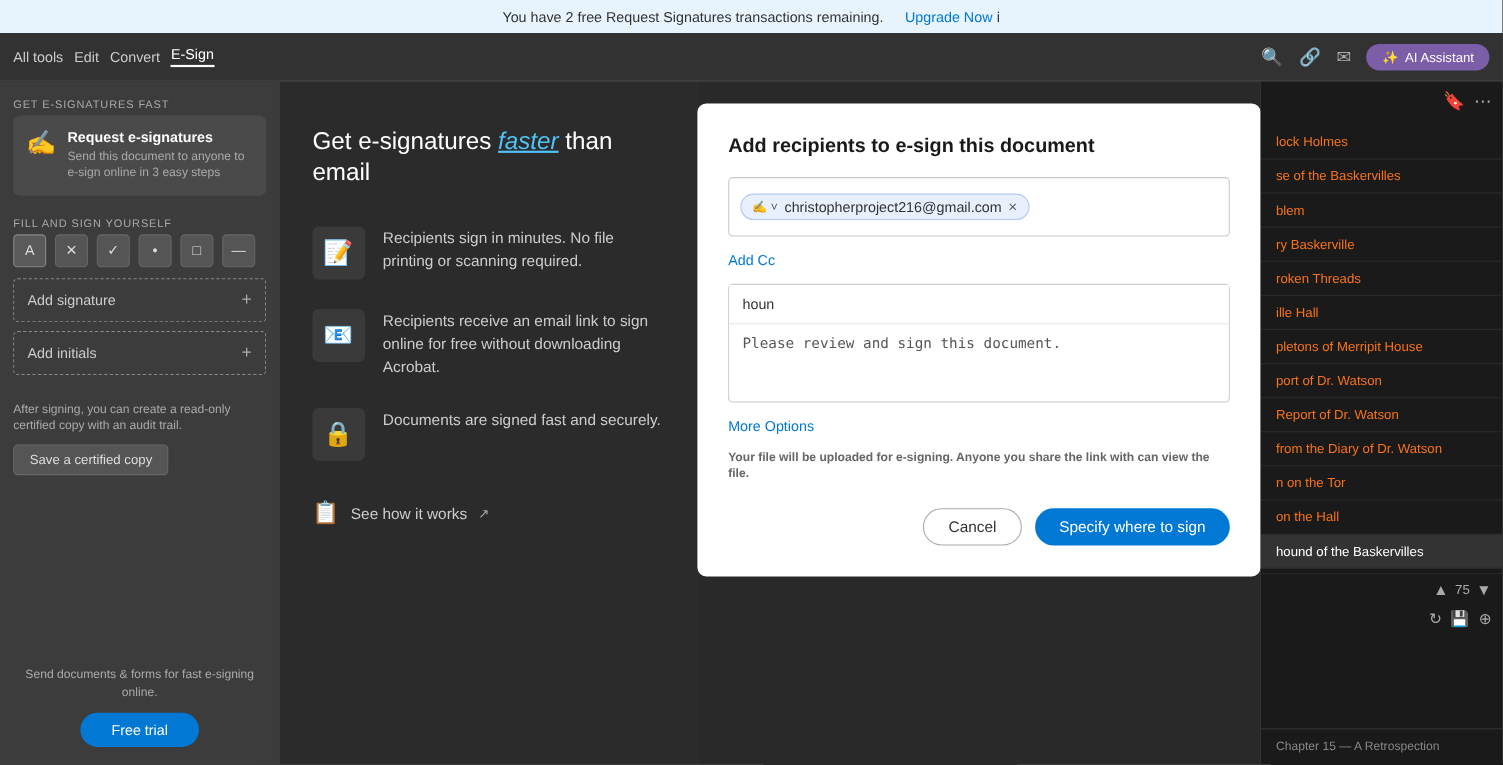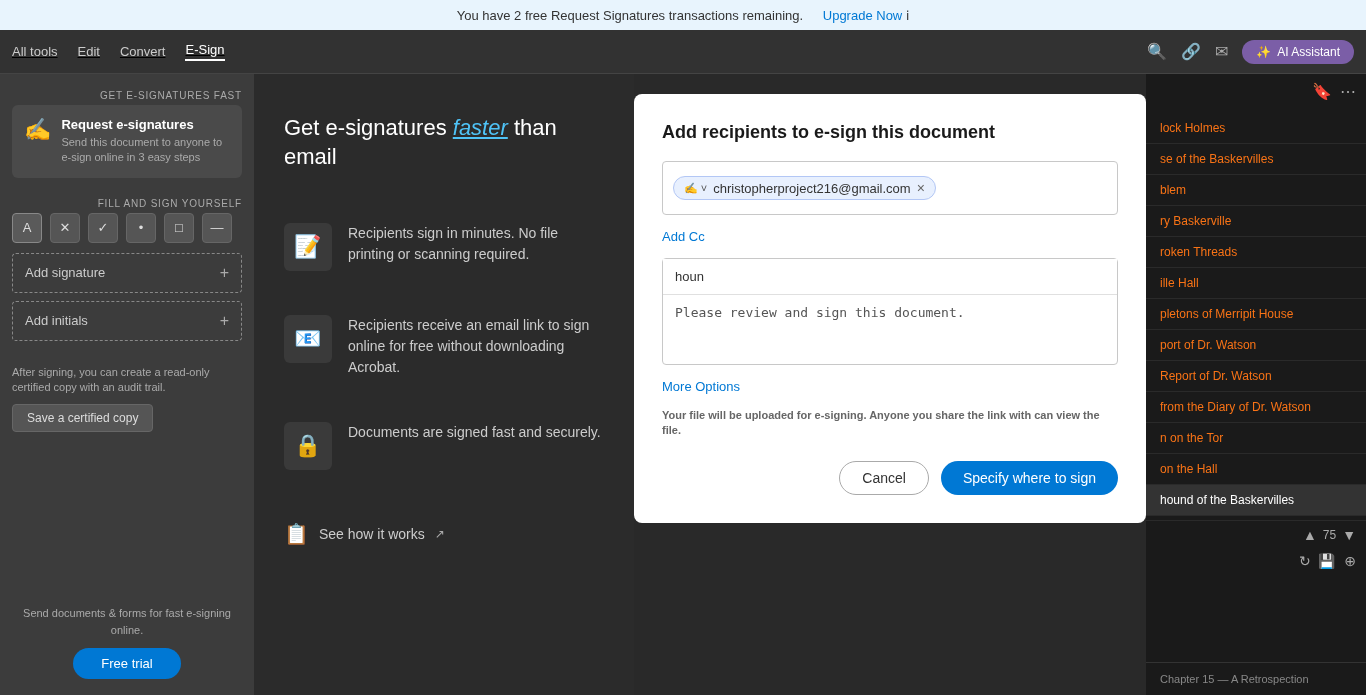--- a/index.html
+++ b/index.html
@@ -33,23 +33,22 @@
       background: #323232;
       display: flex;
       align-items: center;
       height: 44px;
       padding: 0 12px;
       flex-shrink: 0;
       border-bottom: 1px solid #444;
     }
     .toolbar-nav {
       display: flex;
-      gap: 20px;
-      align-items: center;
-      text-decoration: underline;
+      gap: 10px;
+      align-items: center;
     }
     .toolbar-nav span {
       color: #ccc;
       font-size: 13px;
       cursor: pointer;
     }
     .toolbar-nav span.active {
       color: #fff;
       border-bottom: 2px solid #fff;
       padding-bottom: 2px;
@@ -89,21 +88,20 @@
       flex-direction: column;
       padding: 16px 12px;
       gap: 12px;
     }
     .sidebar-section-title {
       font-size: 10px;
       color: #aaa;
       letter-spacing: 0.08em;
       text-transform: uppercase;
       margin-bottom: 4px;
-      text-align: right;
     }
     .request-esig-card {
       background: #4a4a4a;
       border-radius: 6px;
       padding: 12px;
       display: flex;
       gap: 10px;
       align-items: flex-start;
     }
     .request-esig-icon {
@@ -219,21 +217,21 @@
     .promo-panel {
       position: absolute;
       top: 0;
       left: 0;
       width: 380px;
       height: 100%;
       background: #2b2b2b;
       display: flex;
       flex-direction: column;
       padding: 40px 30px;
-      gap: 44px;
+      gap: 27px;
     }
     .promo-title {
       font-size: 22px;
       color: #fff;
       font-weight: 400;
       line-height: 1.3;
       margin-bottom: 8px;
     }
     .promo-title .faster {
       color: #4fc3f7;

